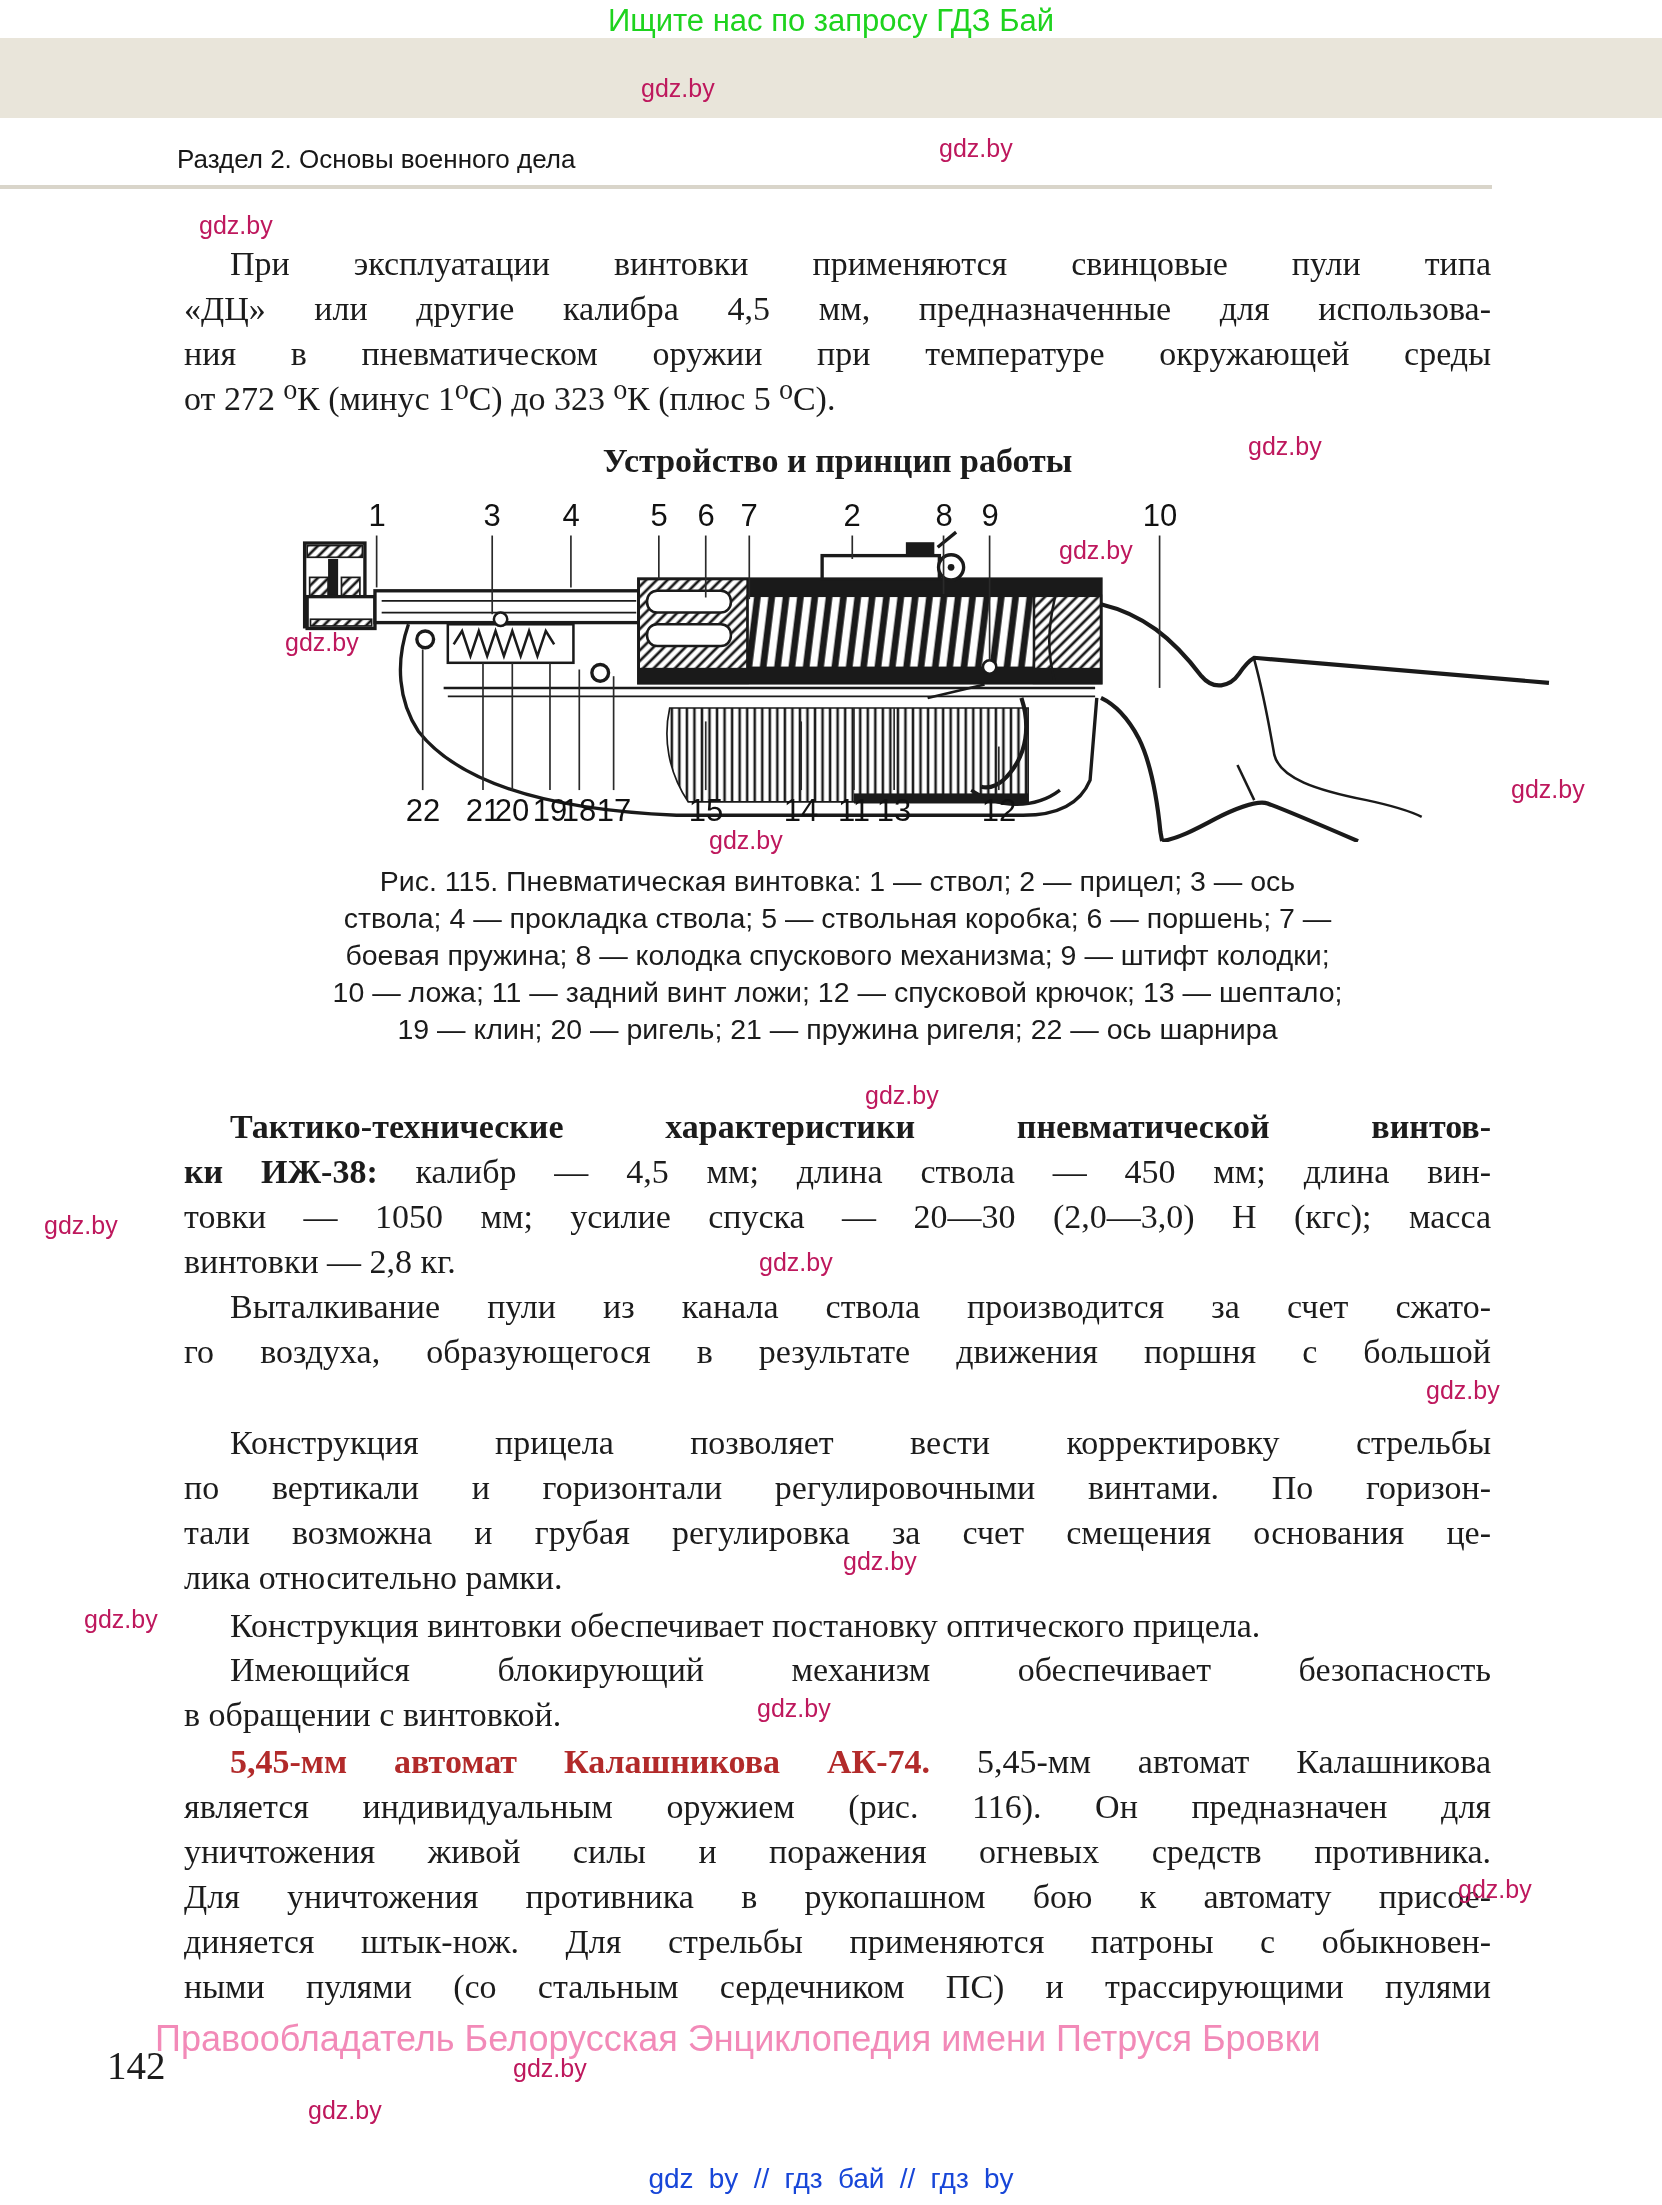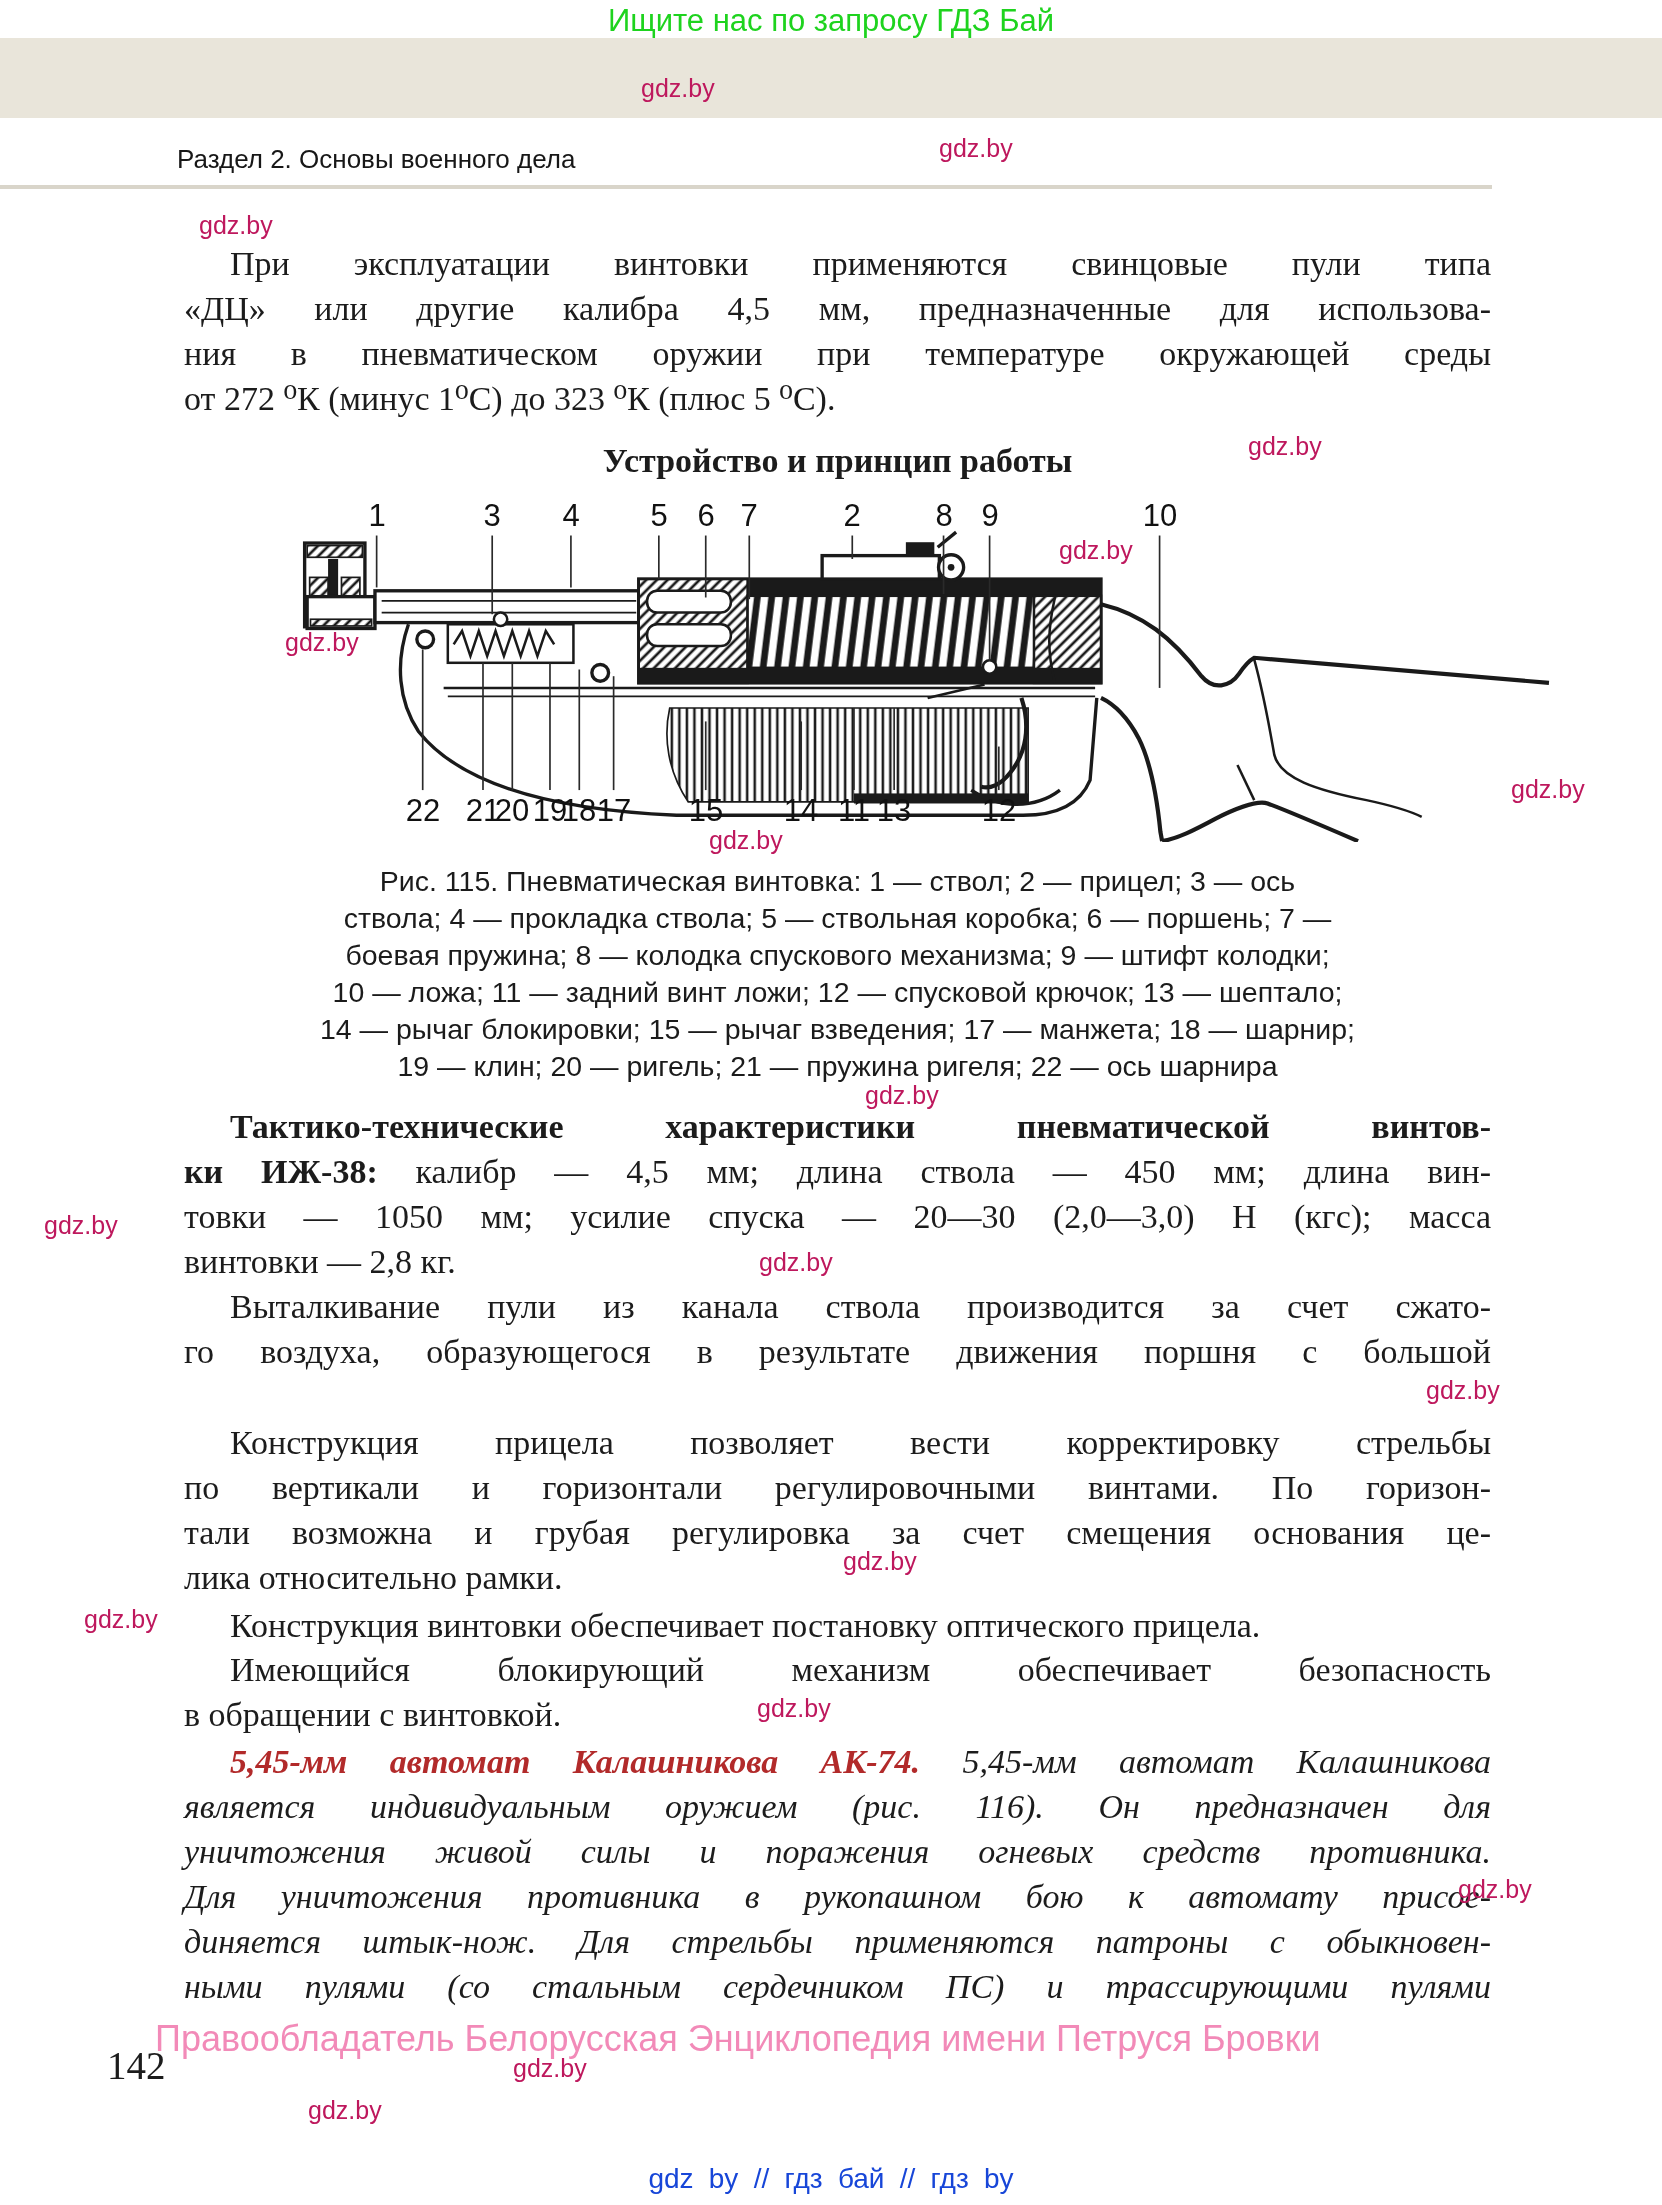--- a/index.html
+++ b/index.html
@@ -146,21 +146,20 @@
         <line x1="738" x2="738" y1="350" y2="252" stroke="#2a2a2a" stroke-width="2"></line>
         <line x1="863" x2="863" y1="350" y2="298" stroke="#2a2a2a" stroke-width="2"></line>
       </svg>
   <span class="fig-num" style="left: 101px; top: 0px;">1</span><span class="fig-num" style="left: 216px; top: 0px;">3</span><span class="fig-num" style="left: 295px; top: 0px;">4</span><span class="fig-num" style="left: 383px; top: 0px;">5</span><span class="fig-num" style="left: 430px; top: 0px;">6</span><span class="fig-num" style="left: 473px; top: 0px;">7</span><span class="fig-num" style="left: 576px; top: 0px;">2</span><span class="fig-num" style="left: 668px; top: 0px;">8</span><span class="fig-num" style="left: 714px; top: 0px;">9</span><span class="fig-num" style="left: 884px; top: 0px;">10</span><span class="fig-num" style="left: 147px; top: 295px;">22</span><span class="fig-num" style="left: 207px; top: 295px;">21</span><span class="fig-num" style="left: 236px; top: 295px;">20</span><span class="fig-num" style="left: 274px; top: 295px;">19</span><span class="fig-num" style="left: 303px; top: 295px;">18</span><span class="fig-num" style="left: 338px; top: 295px;">17</span><span class="fig-num" style="left: 430px; top: 295px;">15</span><span class="fig-num" style="left: 525px; top: 295px;">14</span><span class="fig-num" style="left: 578px; top: 295px;">11</span><span class="fig-num" style="left: 618px; top: 295px;">13</span><span class="fig-num" style="left: 723px; top: 295px;">12</span></div>
 
   <div class="caption">
     <div>Рис. 115. Пневматическая винтовка: 1 — ствол; 2 — прицел; 3 — ось</div>
     <div>ствола; 4 — прокладка ствола; 5 — ствольная коробка; 6 — поршень; 7 —</div>
     <div>боевая пружина; 8 — колодка спускового механизма; 9 — штифт колодки;</div>
     <div>10 — ложа; 11 — задний винт ложи; 12 — спусковой крючок; 13 — шептало;</div>
-    <div>14 — рычаг блокировки; 15 — рычаг взведения; 17 — манжета; 18 — шарнир;</div>
     <div>19 — клин; 20 — ригель; 21 — пружина ригеля; 22 — ось шарнира</div>
   </div>
 
   <div class="para" style="top:1104px;">
     <div class="ln ind bold">Тактико-технические характеристики пневматической винтов-</div>
     <div class="ln"><span class="bold">ки ИЖ-38:</span><span> калибр — 4,5 мм; длина ствола — 450 мм; длина вин-</span></div>
     <div class="ln">товки — 1050 мм; усилие спуска — 20—30 (2,0—3,0) Н (кгс); масса</div>
     <div class="ln last">винтовки — 2,8 кг.</div>
   </div>
 
@@ -178,21 +177,21 @@
 
   <div class="para" style="top:1603px;">
     <div class="ln last ind">Конструкция винтовки обеспечивает постановку оптического прицела.</div>
   </div>
 
   <div class="para" style="top:1647px;">
     <div class="ln ind">Имеющийся блокирующий механизм обеспечивает безопасность</div>
     <div class="ln last">в обращении с винтовкой.</div>
   </div>
 
-  <div class="para" style="top:1739px;font-style:italic;">
+  <div class="para" style="top:1739px;">
     <div class="ln ind"><span class="bold" id="ak-red" style="color: rgb(178, 42, 42);">5,45-мм автомат Калашникова АК-74.</span><span> 5,45-мм автомат Калашникова</span></div>
     <div class="ln">является индивидуальным оружием (рис. 116). Он предназначен для</div>
     <div class="ln">уничтожения живой силы и поражения огневых средств противника.</div>
     <div class="ln">Для уничтожения противника в рукопашном бою к автомату присое-</div>
     <div class="ln">диняется штык-нож. Для стрельбы применяются патроны с обыкновен-</div>
     <div class="ln">ными пулями (со стальным сердечником ПС) и трассирующими пулями</div>
   </div>
 
   <div class="copyright sans" id="copyright" style="color: rgb(242, 138, 184);">Правообладатель Белорусская Энциклопедия имени Петруся Бровки</div>
   <div class="pagenum">142</div>

